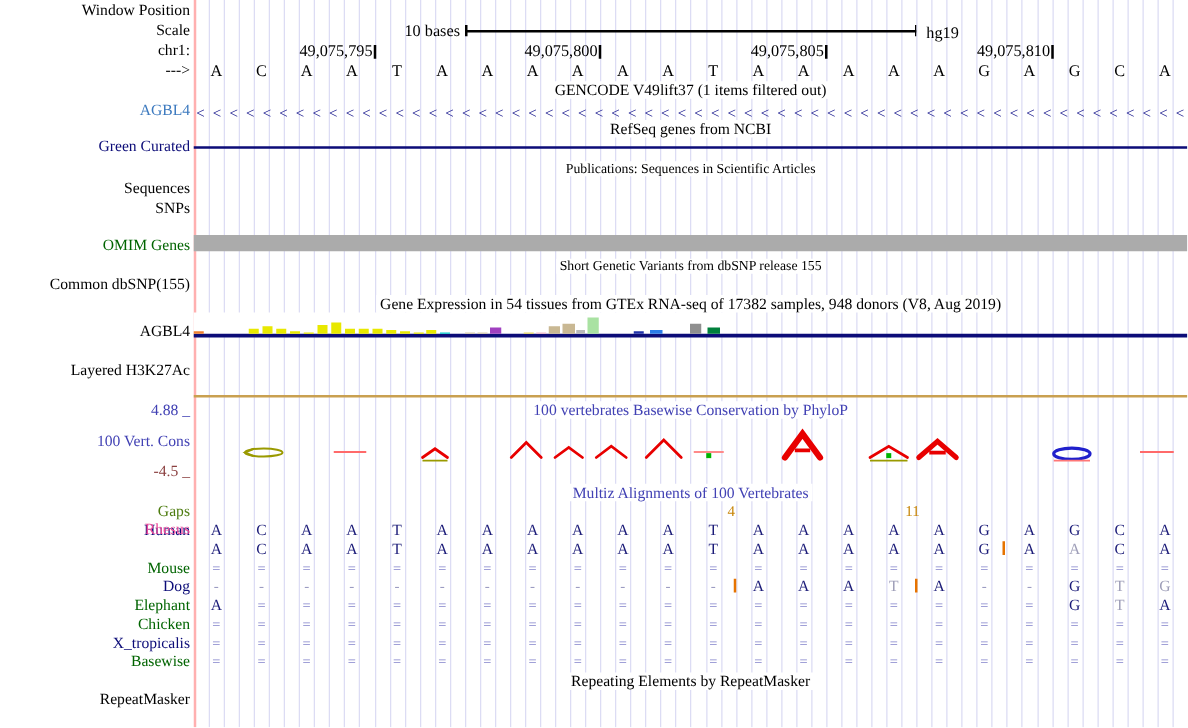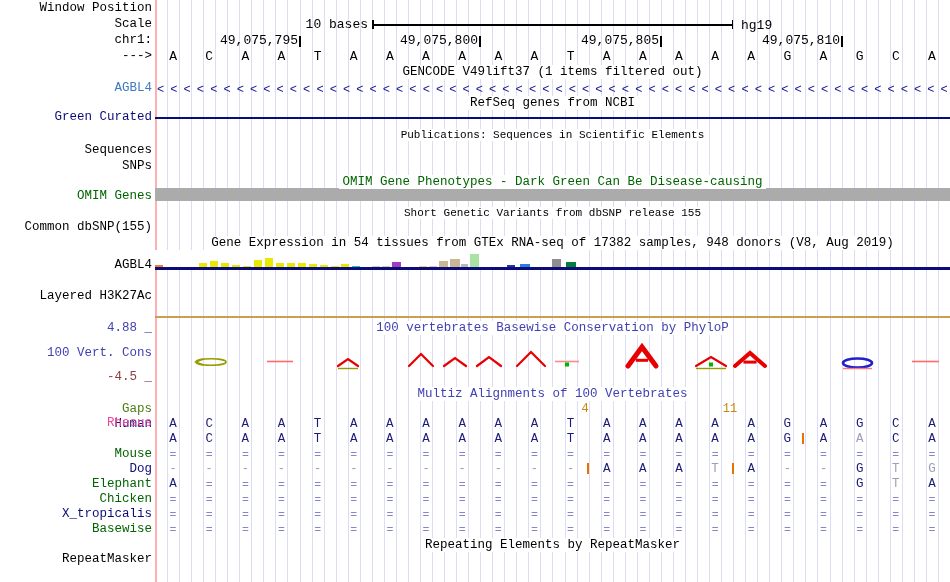--- a/index.html
+++ b/index.html
@@ -1,17 +1,17 @@
 <!DOCTYPE html>
 <html><head>
 <meta charset="utf-8">
 <style>
   html,body{margin:0;padding:0;background:#fff}
   #screen{position:relative;width:950px;height:582px;background:#fff;overflow:hidden;
-          font-family:Liberation Mono, monospace;color:#000}
+          font-family:Liberation Serif, serif;color:#000}
   .grid-line{position:absolute;top:0;bottom:0;width:1px;background:#dcdcf4;z-index:0}
   .pink-line{position:absolute;top:0;bottom:0;width:2px;background:#ffb0b0;z-index:1}
   .lab{position:absolute;right:798px;font-size:12.5px;line-height:13px;white-space:nowrap;z-index:3;text-align:right}
   .title{position:absolute;left:155px;width:795px;text-align:center;font-size:12.5px;line-height:13px;z-index:3}
   .title>span{background:#fff;padding:0 3px}
   .title.small{font-size:11px}
   .hdr{position:absolute;left:155px;width:795px;top:2px;display:flex;justify-content:center;gap:16px;
        font-size:13px;line-height:14px;z-index:3;white-space:nowrap}
   .hdr span{background:#fff;padding:0 2px}
   .base{position:absolute;transform:translateX(-50%);font-size:13px;line-height:13px;z-index:3}
@@ -212,25 +212,24 @@
       <span>&lt;</span>
       <span>&lt;</span>
       <span>&lt;</span>
       <span>&lt;</span>
     </div>
 
   <div class="title" style="top:97px"><span>RefSeq genes from NCBI</span></div>
   <div class="lab" style="top:111px;color:#0c0c78">Green Curated</div>
   <div class="hline" style="left:155px;top:117px;width:795px;height:2px;background:#0c0c78"></div>
 
-  <div class="title small" style="top:129px"><span>Publications: Sequences in Scientific Elements</span></div>
+  <div class="title small" style="top:129px"><span>Publications: Sequences in Scientific Articles</span></div>
   <div class="lab" style="top:144px">Sequences</div>
   <div class="lab" style="top:159.5px">SNPs</div>
 
-  <div class="title" style="top:176px;color:#006400"><span>OMIM Gene Phenotypes - Dark Green Can Be Disease-causing</span></div>
   <div class="lab" style="top:189.5px;color:#006400">OMIM Genes</div>
   <div class="hline" style="left:155px;top:188px;width:795px;height:13px;background:#ababab"></div>
 
   <div class="title small" style="top:206.5px"><span>Short Genetic Variants from dbSNP release 155</span></div>
   <div class="lab" style="top:220.5px">Common dbSNP(155)</div>
 
   <div class="title" style="top:237px"><span>Gene Expression in 54 tissues from GTEx RNA-seq of 17382 samples, 948 donors (V8, Aug 2019)</span></div>
   <div class="lab" style="top:258.5px">AGBL4</div>
   <div class="hline" style="left:155px;top:250px;width:428px;height:18px;background:#fff;border-bottom:1px solid #d0d0d0;z-index:2"></div>
   <div id="gtex-bars">

